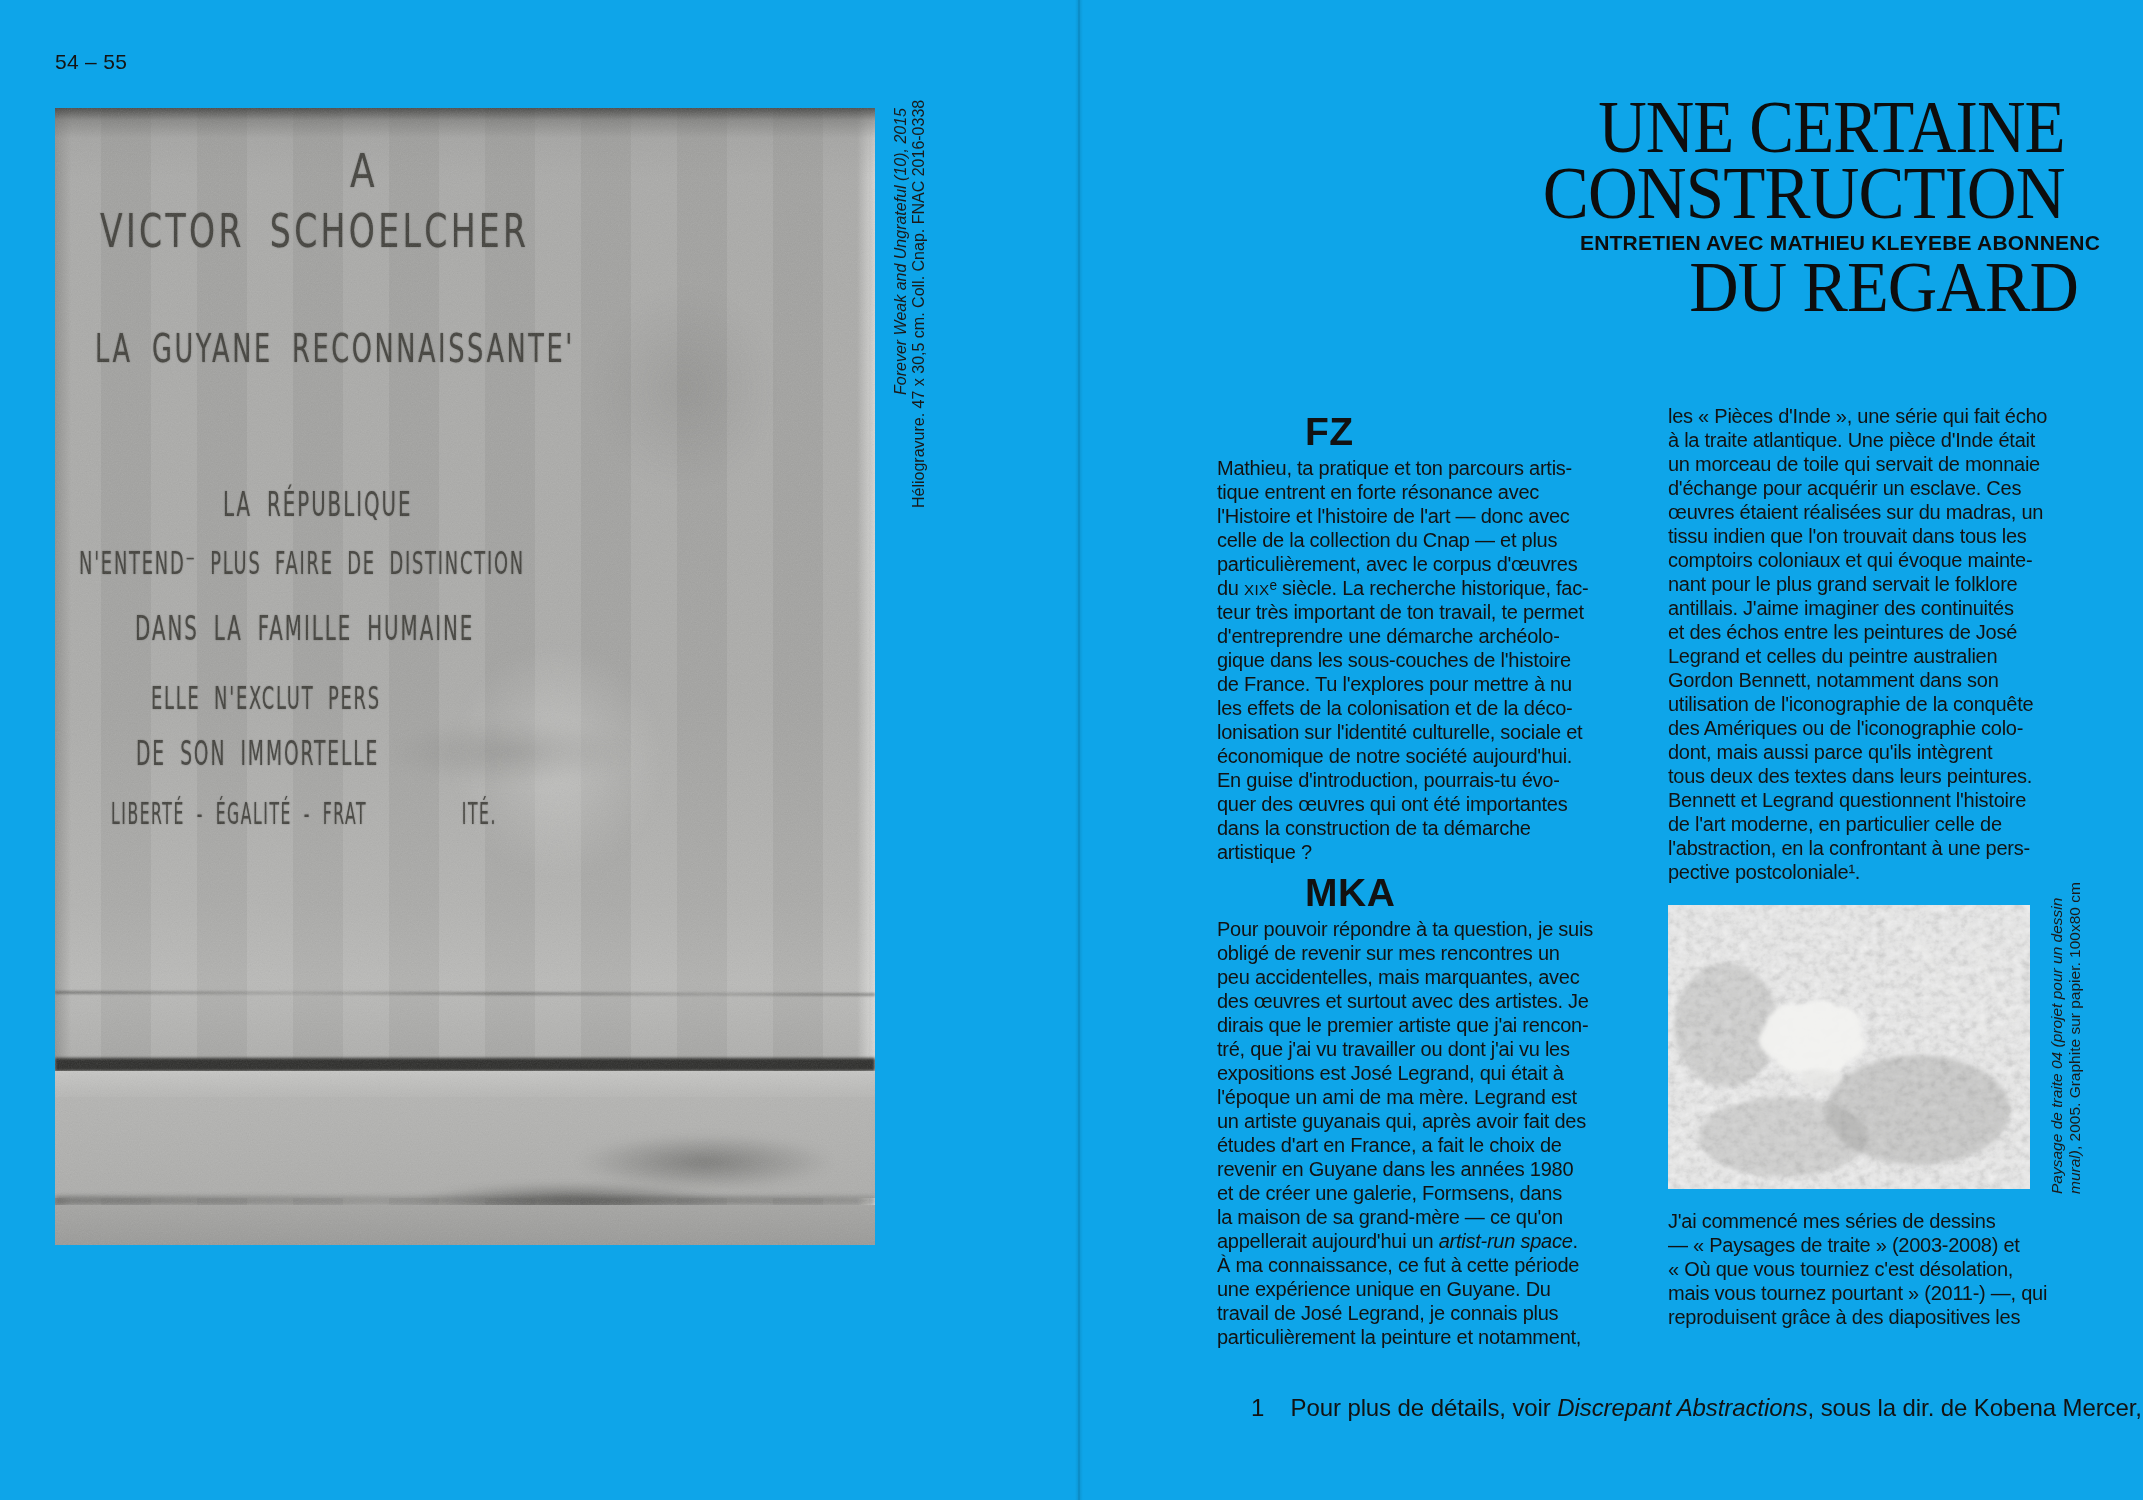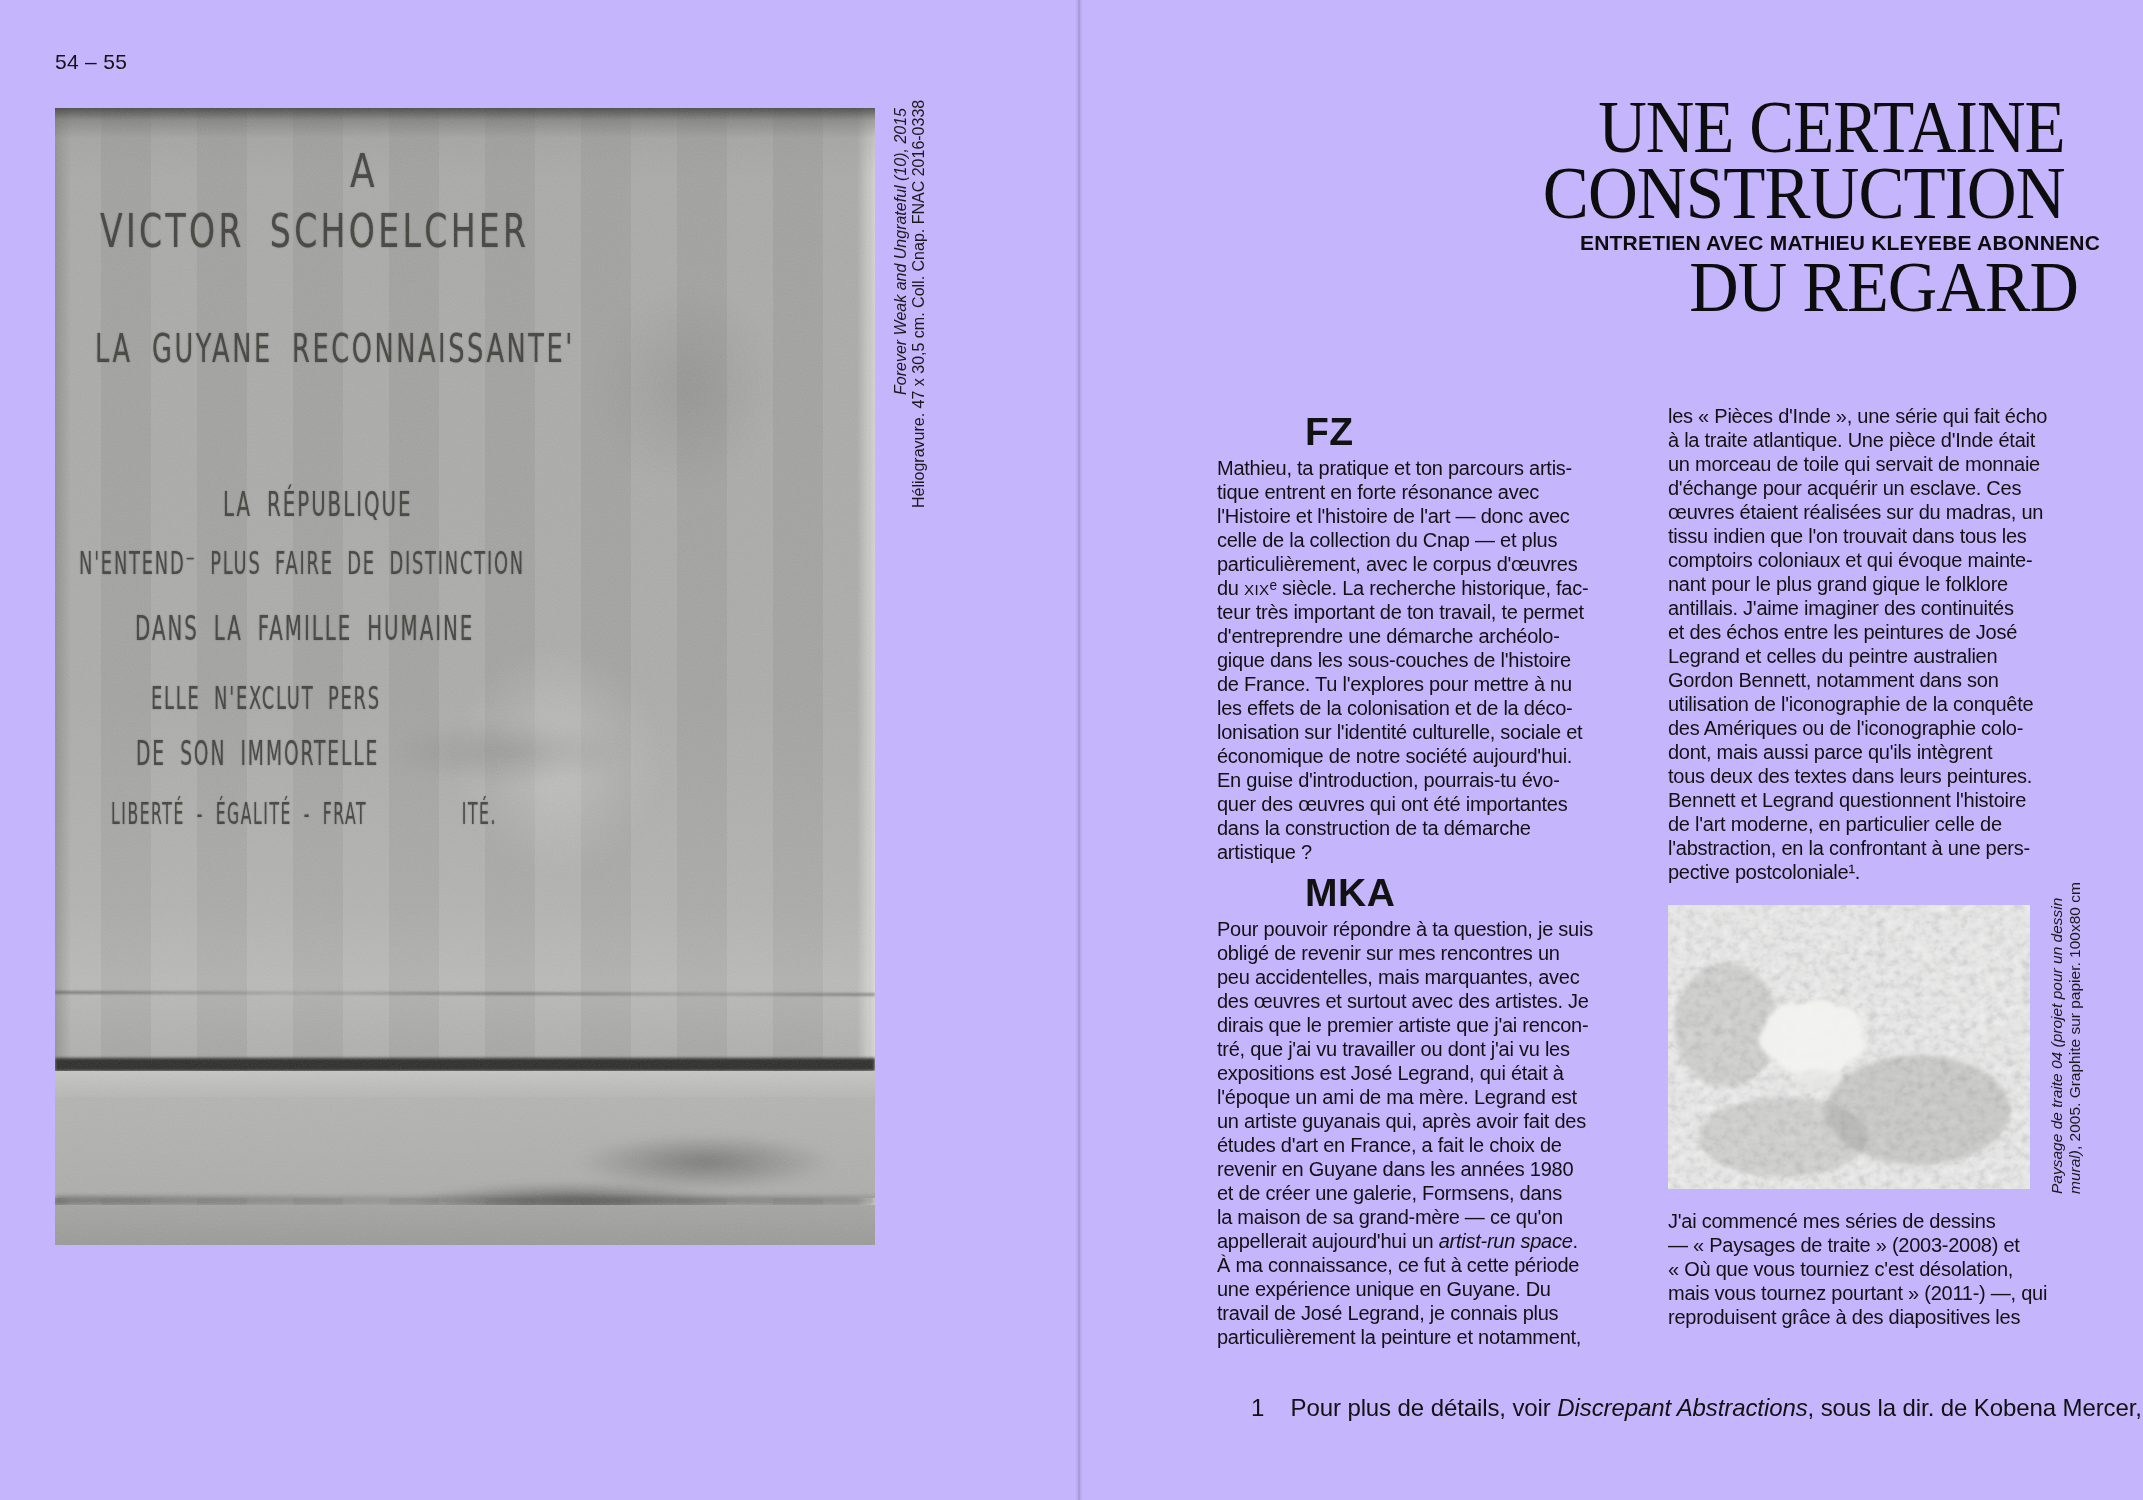--- a/index.html
+++ b/index.html
@@ -1,20 +1,20 @@
 <!DOCTYPE html>
 <html><head>
 <meta charset="utf-8">
 <style>
   html,body { margin:0; padding:0; }
   body {
     width:2143px; height:1500px; background:#ffffff;
     font-family:"Liberation Sans","DejaVu Sans",sans-serif; color:#111;
   }
-  .canvas { position:relative; width:2143px; height:1500px; overflow:hidden; background:#c4b5fd; }
+  .canvas { position:relative; width:2143px; height:1500px; overflow:hidden; background:#0ea5e9; }
 
   .fold {
     position:absolute; left:1075px; top:0; width:8px; height:1500px;
     background:linear-gradient(90deg, rgba(0,0,0,0) 0%, rgba(0,0,0,0.07) 35%, rgba(0,0,0,0.20) 50%, rgba(0,0,0,0.07) 65%, rgba(0,0,0,0) 100%);
   }
 
   .page-number { position:absolute; left:55px; top:50px; font-size:21px; letter-spacing:.3px; color:#141414; }
 
   
   .photo { position:absolute; left:55px; top:108px; width:820px; height:1137px; background:#a9a9a7; overflow:hidden; }
@@ -192,21 +192,21 @@
 
   <div class="col col2">
     <div>
         <div class="tl">les « Pièces d'Inde », une série qui fait écho</div>
         <div class="tl">à la traite atlantique. Une pièce d'Inde était</div>
         <div class="tl">un morceau de toile qui servait de monnaie</div>
         <div class="tl">d'échange pour acquérir un esclave. Ces</div>
         <div class="tl">œuvres étaient réalisées sur du madras, un</div>
         <div class="tl">tissu indien que l'on trouvait dans tous les</div>
         <div class="tl">comptoirs coloniaux et qui évoque mainte-</div>
-        <div class="tl">nant pour le plus grand gique le folklore</div>
+        <div class="tl">nant pour le plus grand servait le folklore</div>
         <div class="tl">antillais. J'aime imaginer des continuités</div>
         <div class="tl">et des échos entre les peintures de José</div>
         <div class="tl">Legrand et celles du peintre australien</div>
         <div class="tl">Gordon Bennett, notamment dans son</div>
         <div class="tl">utilisation de l'iconographie de la conquête</div>
         <div class="tl">des Amériques ou de l'iconographie colo-</div>
         <div class="tl">dont, mais aussi parce qu'ils intègrent</div>
         <div class="tl">tous deux des textes dans leurs peintures.</div>
         <div class="tl">Bennett et Legrand questionnent l'histoire</div>
         <div class="tl">de l'art moderne, en particulier celle de</div>

